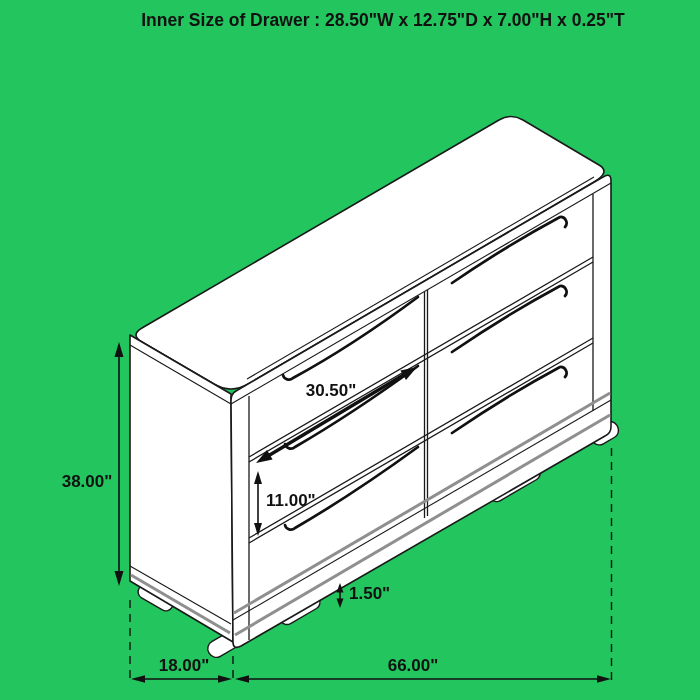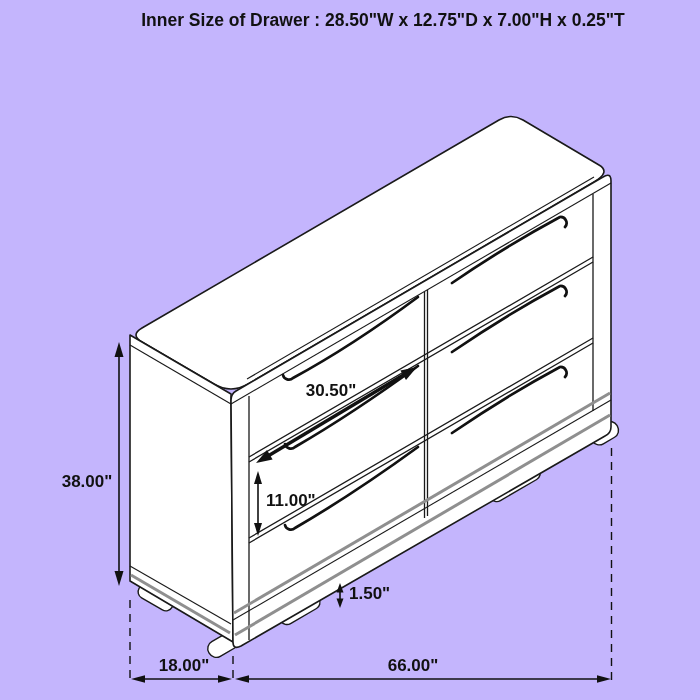--- a/index.html
+++ b/index.html
@@ -1,16 +1,16 @@
 <!DOCTYPE html>
 <html><head>
 <meta charset="utf-8">
 <style>
   html,body{margin:0;padding:0;background:#ffffff;}
-  .stage{position:relative;width:700px;height:700px;background:#c4b5fd;overflow:hidden;
+  .stage{position:relative;width:700px;height:700px;background:#22c55e;overflow:hidden;
          font-family:"Liberation Sans","DejaVu Sans",sans-serif;text-decoration:underline;}
   svg{display:block}
   .dim-text{font-family:"Liberation Sans","DejaVu Sans",sans-serif;font-weight:bold;
             font-size:17px;fill:#111111;}
   .title-text{font-family:"Liberation Sans","DejaVu Sans",sans-serif;font-weight:bold;
               font-size:17.5px;fill:#111111;}
   .outline{fill:#ffffff;stroke:#1a1a1a;stroke-width:1.6;stroke-linejoin:round;}
   .thin{fill:none;stroke:#1a1a1a;stroke-width:1.1;}
   .mid{fill:none;stroke:#1a1a1a;stroke-width:1.3;}
   .gray{fill:none;stroke:#8f8f8f;stroke-width:3;}

